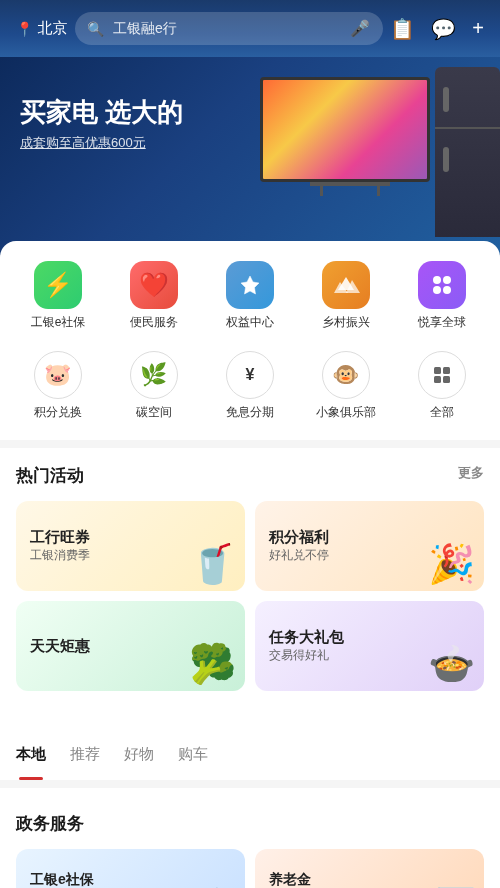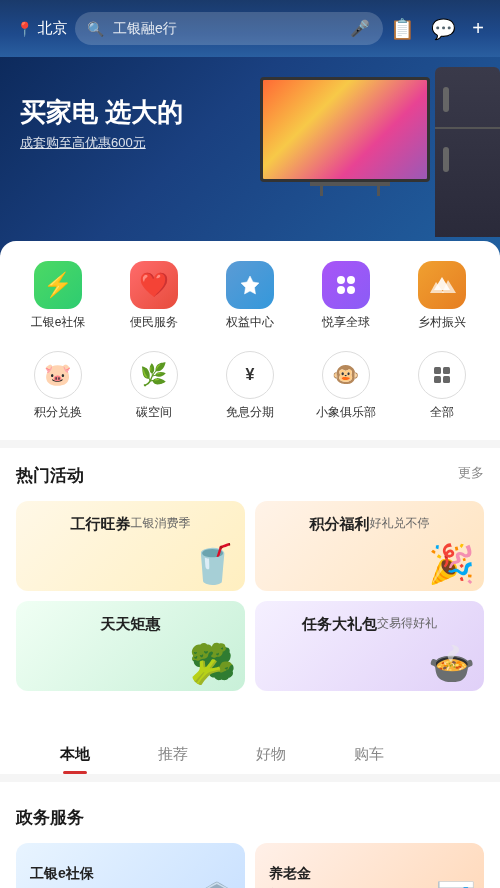--- a/index.html
+++ b/index.html
@@ -242,35 +242,36 @@
       margin-bottom: 14px;
     }
     .section-title {
       font-size: 17px;
       font-weight: 700;
       color: #1a1a1a;
     }
     .more-link {
       font-size: 13px;
       color: #888;
+      font-weight: bold;
     }
 
     .activity-grid {
       display: grid;
       grid-template-columns: 1fr 1fr;
       gap: 10px;
     }
     .activity-card {
       border-radius: 12px;
       padding: 14px;
       position: relative;
       overflow: hidden;
       height: 90px;
       display: flex;
-      flex-direction: row;
+      flex-direction: column;
       justify-content: center;
     }
     .activity-card-1 { background: linear-gradient(135deg, #fff8e7 0%, #ffefc0 100%); }
     .activity-card-2 { background: linear-gradient(135deg, #fff3e8 0%, #ffe4c0 100%); }
     .activity-card-3 { background: linear-gradient(135deg, #f0fff4 0%, #c8f0d8 100%); }
     .activity-card-4 { background: linear-gradient(135deg, #f5f0ff 0%, #e0d0f8 100%); }
 
     .activity-name {
       font-size: 15px;
       font-weight: 700;
@@ -299,24 +300,23 @@
     .tabs-bar {
       background: white;
       display: flex;
       padding: 12px 16px 0;
       gap: 24px;
       margin-top: 8px;
     }
     .tab-item {
       font-size: 15px;
       color: #888;
-      padding-bottom: 10px;
+      padding-bottom: 16px;
       cursor: pointer;
       position: relative;
-      margin-left: 44px;
     }
     .tab-item.active {
       color: #1a1a1a;
       font-weight: 700;
     }
     .tab-item.active::after {
       content: '';
       position: absolute;
       bottom: 0;
       left: 50%;
@@ -420,40 +420,40 @@
     </div>
     <div class="menu-item">
       <div class="menu-icon icon-blue">
         <svg width="26" height="22" viewBox="0 0 26 22" fill="none" xmlns="http://www.w3.org/2000/svg">
           <path d="M13 2L16 8L22 9L17.5 13.5L18.5 20L13 17L7.5 20L8.5 13.5L4 9L10 8L13 2Z" fill="white" stroke="white" stroke-width="0.5"></path>
         </svg>
       </div>
       <span class="menu-label">权益中心</span>
     </div>
     <div class="menu-item">
+      <div class="menu-icon icon-orange">
+        <svg width="28" height="22" viewBox="0 0 28 22" fill="none" xmlns="http://www.w3.org/2000/svg">
+          <path d="M14 3L22 16H6L14 3Z" fill="white" opacity="0.9"></path>
+          <path d="M8 8L16 19H2L8 8Z" fill="white" opacity="0.7"></path>
+          <path d="M20 6L28 19H14L20 6Z" fill="white" opacity="0.7"></path>
+        </svg>
+      </div>
+      <span class="menu-label">乡村振兴</span>
+    </div>
+    <div class="menu-item">
       <div class="menu-icon icon-purple">
         <svg width="26" height="26" viewBox="0 0 26 26" fill="white" xmlns="http://www.w3.org/2000/svg">
           <circle cx="8" cy="8" r="4" fill="white"></circle>
           <circle cx="18" cy="8" r="4" fill="white"></circle>
           <circle cx="8" cy="18" r="4" fill="white"></circle>
           <circle cx="18" cy="18" r="4" fill="white"></circle>
         </svg>
       </div>
       <span class="menu-label">悦享全球</span>
     </div>
-    <div class="menu-item">
-      <div class="menu-icon icon-orange">
-        <svg width="28" height="22" viewBox="0 0 28 22" fill="none" xmlns="http://www.w3.org/2000/svg">
-          <path d="M14 3L22 16H6L14 3Z" fill="white" opacity="0.9"></path>
-          <path d="M8 8L16 19H2L8 8Z" fill="white" opacity="0.7"></path>
-          <path d="M20 6L28 19H14L20 6Z" fill="white" opacity="0.7"></path>
-        </svg>
-      </div>
-      <span class="menu-label">乡村振兴</span>
-    </div>
   </div>
 
   <div class="quick-menu-row2">
     <div class="menu-item">
       <div class="menu-icon-outline">🐷</div>
       <span class="menu-label">积分兑换</span>
     </div>
     <div class="menu-item">
       <div class="menu-icon-outline">🌿</div>
       <span class="menu-label">碳空间</span>

